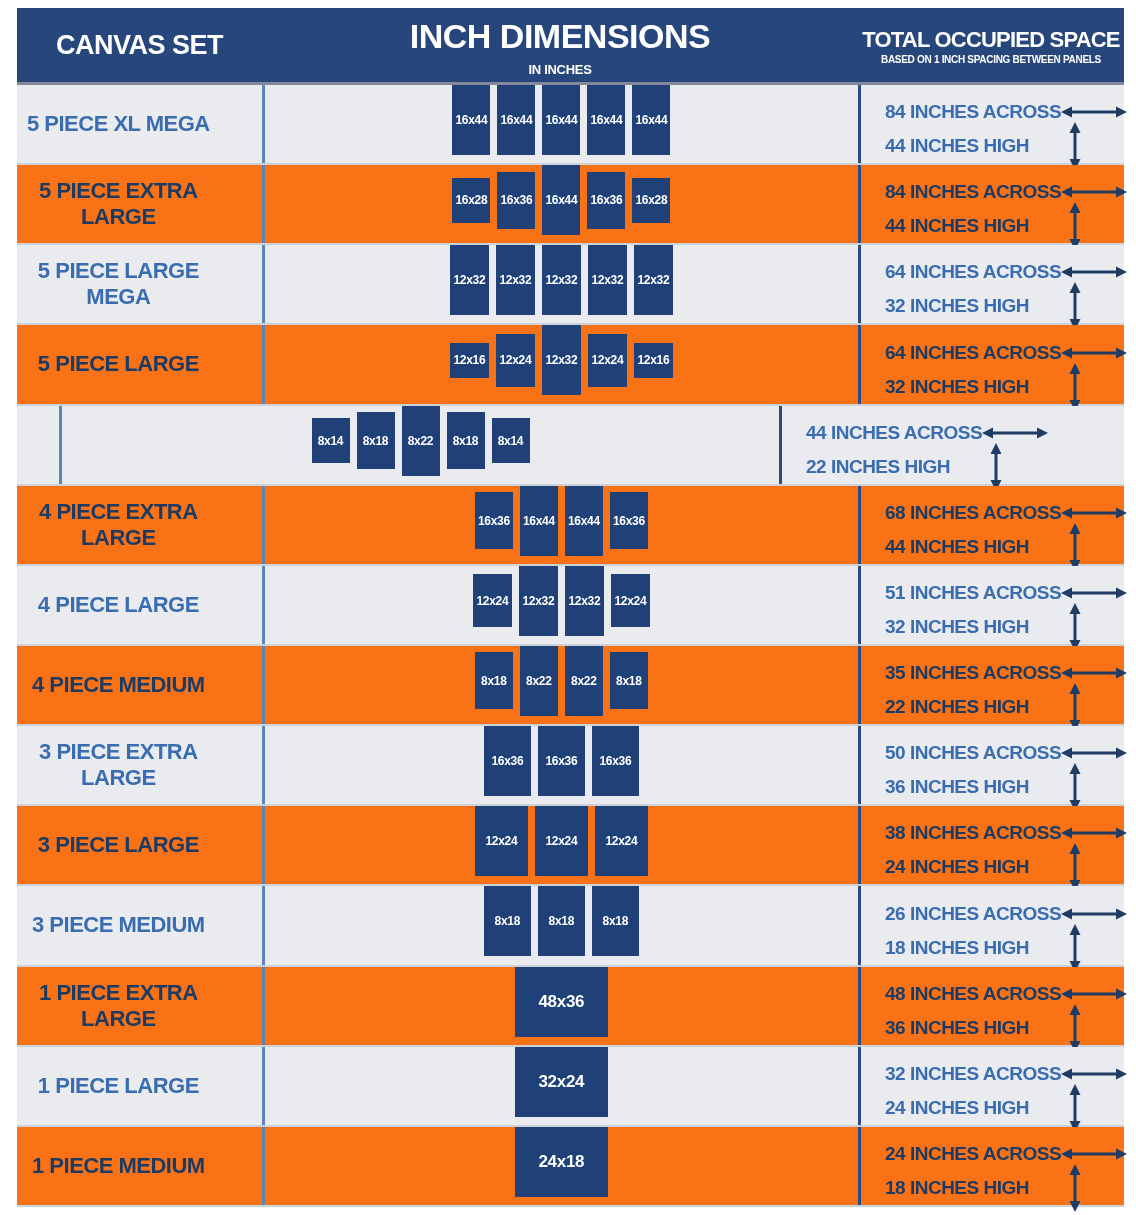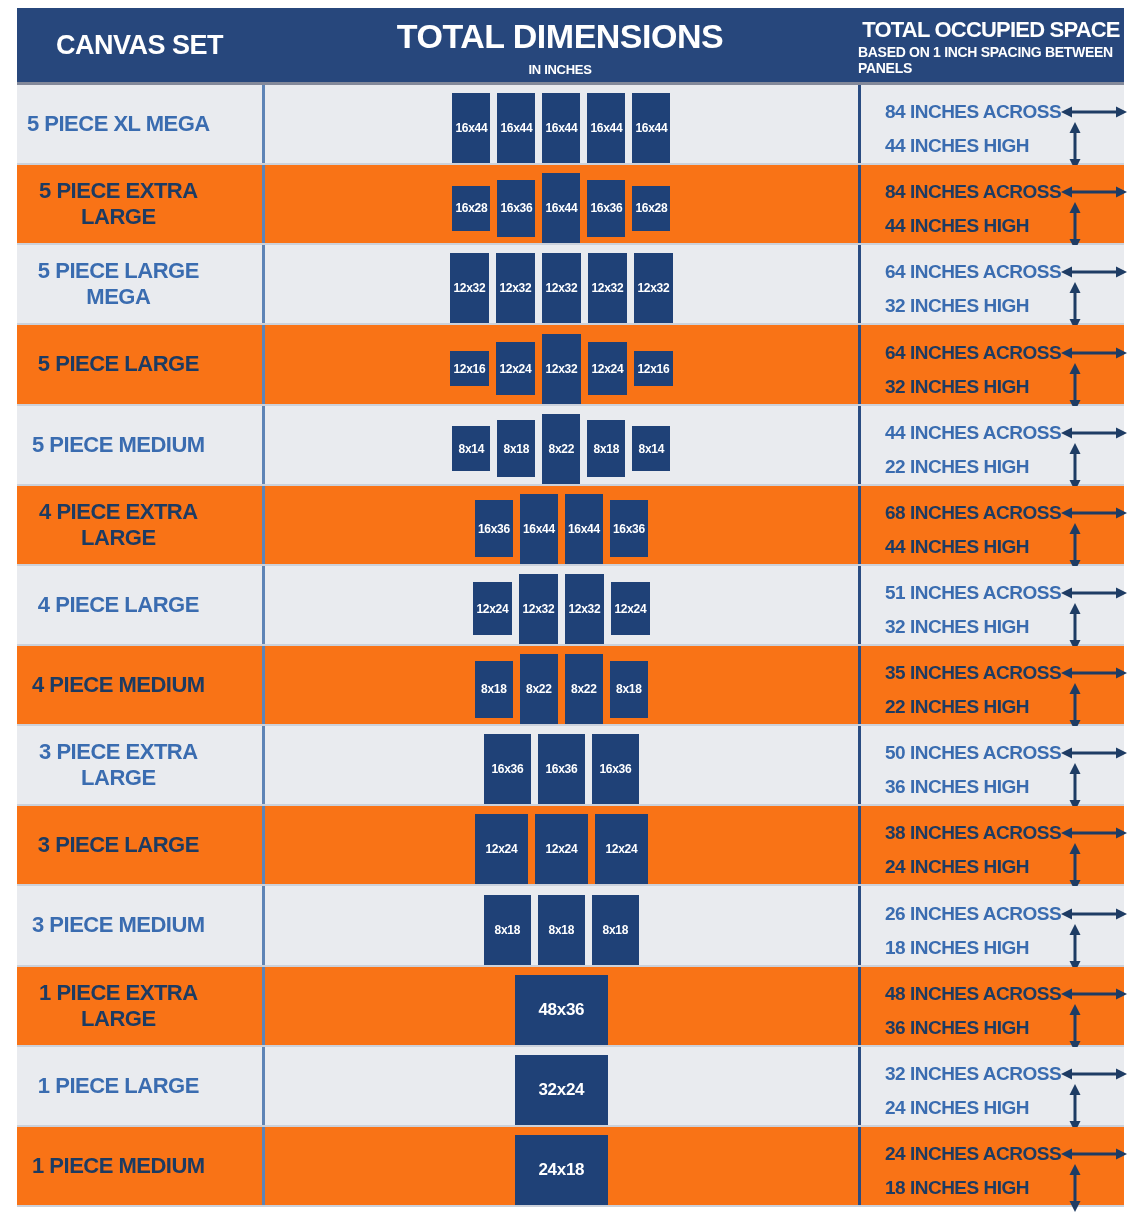--- a/index.html
+++ b/index.html
@@ -8,28 +8,28 @@
   
   .hdr{height:74px;background:#27477c;display:flex;align-items:stretch;border-bottom:3px solid #83899a;}
   .hcol{display:flex;flex-direction:column;align-items:center;justify-content:center;color:#fff;}
   .hcol1{width:245px;}
   .hcol2{width:596px;}
   .hcol3{width:266px;}
   .h1-title{font-size:27px;font-weight:700;letter-spacing:-0.5px;}
   .h2-title{font-size:34px;font-weight:700;letter-spacing:-0.5px;line-height:1;margin-top:6px;}
   .h2-sub{font-size:13px;font-weight:700;letter-spacing:-0.3px;margin-top:9px;}
   .h3-title{font-size:22px;font-weight:700;letter-spacing:-0.8px;line-height:1;margin-top:4px;}
-  .h3-sub{font-size:14px;font-weight:700;letter-spacing:-0.3px;margin-top:3px;}
+  .h3-sub{font-size:10px;font-weight:700;letter-spacing:-0.3px;margin-top:3px;}
   
   .rows{display:flex;flex-direction:column;height:1122px;}
   .row{flex:1;display:flex;align-items:stretch;border-bottom:2px solid #ccd1da;box-sizing:border-box;}
   .row.gray{background:#e9ebef;}
   .row.white{background:#f97316;}
   .c1{width:245px;display:flex;align-items:center;justify-content:center;}
-  .c2{width:720px;box-sizing:border-box;border-left:3px solid #5e84b6;display:flex;align-items:flex-end;justify-content:center;margin-left:42px;}
+  .c2{width:720px;box-sizing:border-box;border-left:3px solid #5e84b6;display:flex;align-items:flex-start;justify-content:center;margin-left:42px;}
   .c3{width:266px;box-sizing:border-box;border-left:3px solid #2a4c82;display:flex;flex-direction:column;justify-content:flex-end;}
   .rlabel{font-size:22px;font-weight:700;letter-spacing:-0.5px;text-align:center;}
   .row.gray .rlabel{color:#3a6cb0;}
   .row.white .rlabel{color:#1d3b62;}
   .panels{display:flex;align-items:center;justify-content:center;gap:7px;}
   .panel{background:#1f4177;color:#ffffff;display:flex;align-items:center;justify-content:center;
          font-weight:700;letter-spacing:-0.3px;box-sizing:border-box;}
   .tline{display:flex;align-items:center;justify-content:space-between;padding:0 14px 0 24px;height:34px;}
   .ttext{font-size:19px;font-weight:700;letter-spacing:-0.5px;white-space:nowrap;}
   .row.gray .ttext{color:#3a6cb0;}
@@ -39,21 +39,21 @@
 </style>
 </head>
 <body>
 
 <div class="page">
   <header class="hdr">
     <div class="hcol hcol1">
       <div class="h1-title">CANVAS SET</div>
     </div>
     <div class="hcol hcol2">
-      <div class="h2-title">TOTAL DIMENSIONS</div>
+      <div class="h2-title">INCH DIMENSIONS</div>
       <div class="h2-sub">IN INCHES</div>
     </div>
     <div class="hcol hcol3">
       <div class="h3-title">TOTAL OCCUPIED SPACE</div>
       <div class="h3-sub">BASED ON 1 INCH SPACING BETWEEN PANELS</div>
     </div>
   </header>
   <div class="rows" id="rows">
   <div class="row gray">
     <div class="c1">
@@ -197,23 +197,20 @@
             <line x1="8" y1="8" x2="8" y2="40" stroke="#1e3c64" stroke-width="3"></line>
             <polygon points="8,0 2.5,11 13.5,11" fill="#1e3c64"></polygon>
             <polygon points="8,48 2.5,37 13.5,37" fill="#1e3c64"></polygon>
           </svg>
         </span>
       </div>
     </div>
   </div>
 
   <div class="row gray">
-    <div class="c1">
-      <span class="rlabel">5 PIECE MEDIUM</span>
-    </div>
     <div class="c2">
       <div class="panels">
             <div class="panel" style="width: 38px; height: 45px; font-size: 12px;">8x14</div>
             <div class="panel" style="width: 38px; height: 57px; font-size: 12px;">8x18</div>
             <div class="panel" style="width: 38px; height: 70px; font-size: 12px;">8x22</div>
             <div class="panel" style="width: 38px; height: 57px; font-size: 12px;">8x18</div>
             <div class="panel" style="width: 38px; height: 45px; font-size: 12px;">8x14</div>
           </div>
     </div>
     <div class="c3">

